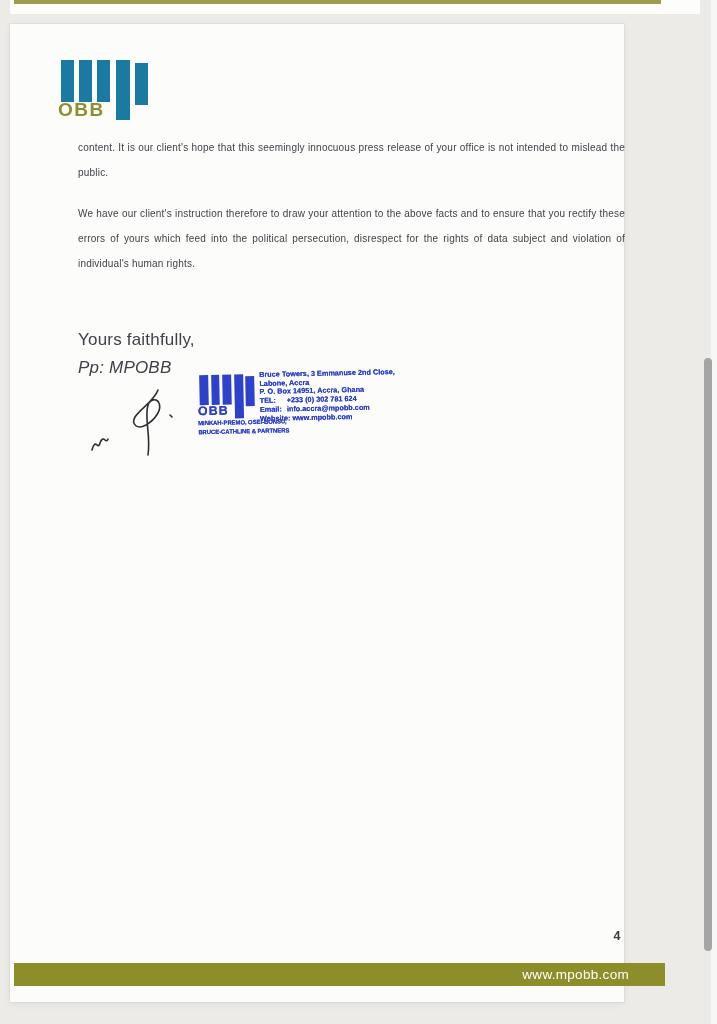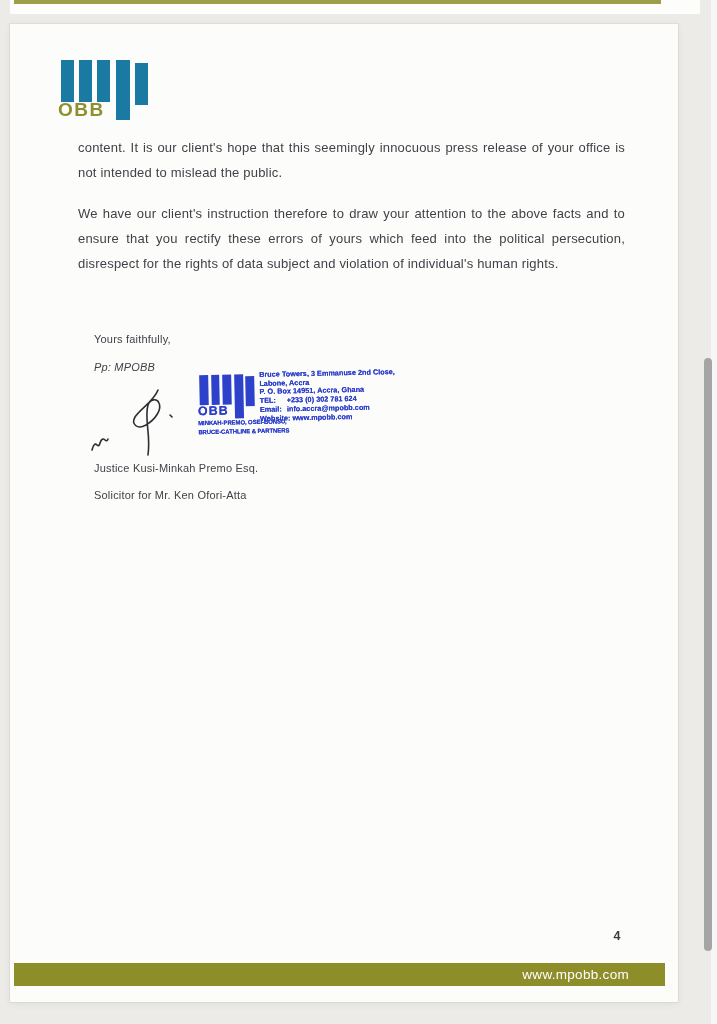--- a/index.html
+++ b/index.html
@@ -8,45 +8,45 @@
     font-family:"Liberation Sans", sans-serif;
     background:var(--bg,#ecebe8);
     position:relative;
   }
   .screen{position:absolute;inset:0;}
   
   .prev-page{position:absolute;left:10px;top:0;width:690px;height:14px;background:#fdfdfb;}
   .prev-bar{position:absolute;left:4px;top:0;width:647px;height:4px;background:var(--footer-olive,#8d8d2a);opacity:.85;}
   
   .page{
-    position:absolute;left:10px;top:24px;width:668px;height:978px;
+    position:absolute;left:10px;top:24px;width:614px;height:978px;
     background:var(--paper,#fcfcfb);
     box-shadow:0 0 0 1px rgba(0,0,0,.045), 0 2px 8px rgba(0,0,0,.06);
   }
   
   .logo-bars{position:absolute;left:51px;top:36px;width:90px;height:62px;}
   .logo-bars i{position:absolute;background:var(--teal,#1a7aa1);}
   .lb1{left:0;top:0;width:13px;height:42px;}
   .lb2{left:18px;top:0;width:13px;height:42px;}
   .lb3{left:36px;top:0;width:13px;height:42px;}
   .lb4{left:55px;top:0;width:14px;height:60px;}
   .lb5{left:74px;top:3px;width:13px;height:42px;}
   .logo-text{
     position:absolute;left:48px;top:75px;
     font-size:19px;font-weight:700;letter-spacing:1.5px;
     color:var(--olive,#8e8f2f);
   }
   
   .body-text{position:absolute;left:68px;top:111px;width:547px;color:var(--ink,#3f4247);}
   .body-text p{
-    margin:0;font-size:13px;line-height:25px;
+    margin:0;font-size:10px;line-height:25px;
     text-align:justify;letter-spacing:.2px;
   }
   .body-text p + p{margin-top:16px;}
-  .closing-line{position:absolute;left:84px;font-size:11px;line-height:25px;color:var(--ink,#3f4247);letter-spacing:.2px;}
+  .closing-line{position:absolute;left:68px;font-size:17px;line-height:25px;color:var(--ink,#3f4247);letter-spacing:.2px;}
   .valediction{top:303px;}
   .pp-line{top:331px;font-style:italic;}
   .sig-name{top:432px;}
   .sig-title{top:459px;}
   
   .signature{position:absolute;left:70px;top:355px;}
   .signature path{fill:none;stroke:#2e2f33;stroke-width:1.6;stroke-linecap:round;}
   
   .stamp{
     position:absolute;left:188px;top:345px;width:216px;height:92px;
@@ -130,22 +130,20 @@
       <div class="stamp-address">
         <span class="s-row">Bruce Towers, 3 Emmanuse 2nd Close,</span>
         <span class="s-row">Labone, Accra</span>
         <span class="s-row">P. O. Box 14951, Accra, Ghana</span>
         <span class="s-row"><span class="s-lbl">TEL:</span><span>+233 (0) 302 781 624</span></span>
         <span class="s-row"><span class="s-lbl">Email:</span><span>info.accra@mpobb.com</span></span>
         <span class="s-row"><span class="s-lbl-w">Website:</span><span>www.mpobb.com</span></span>
       </div>
     </div>
 
-    <div class="closing-line sig-name">Justice Kusi-Minkah Premo Esq.</div>
-    <div class="closing-line sig-title">Solicitor for Mr. Ken Ofori-Atta</div>
 
     <div class="page-num">4</div>
 
     <div class="footer-bar">
       <span>www.mpobb.com</span>
     </div>
   </div>
 
   <div class="scroll-track"></div>
   <div class="scroll-thumb"></div>

